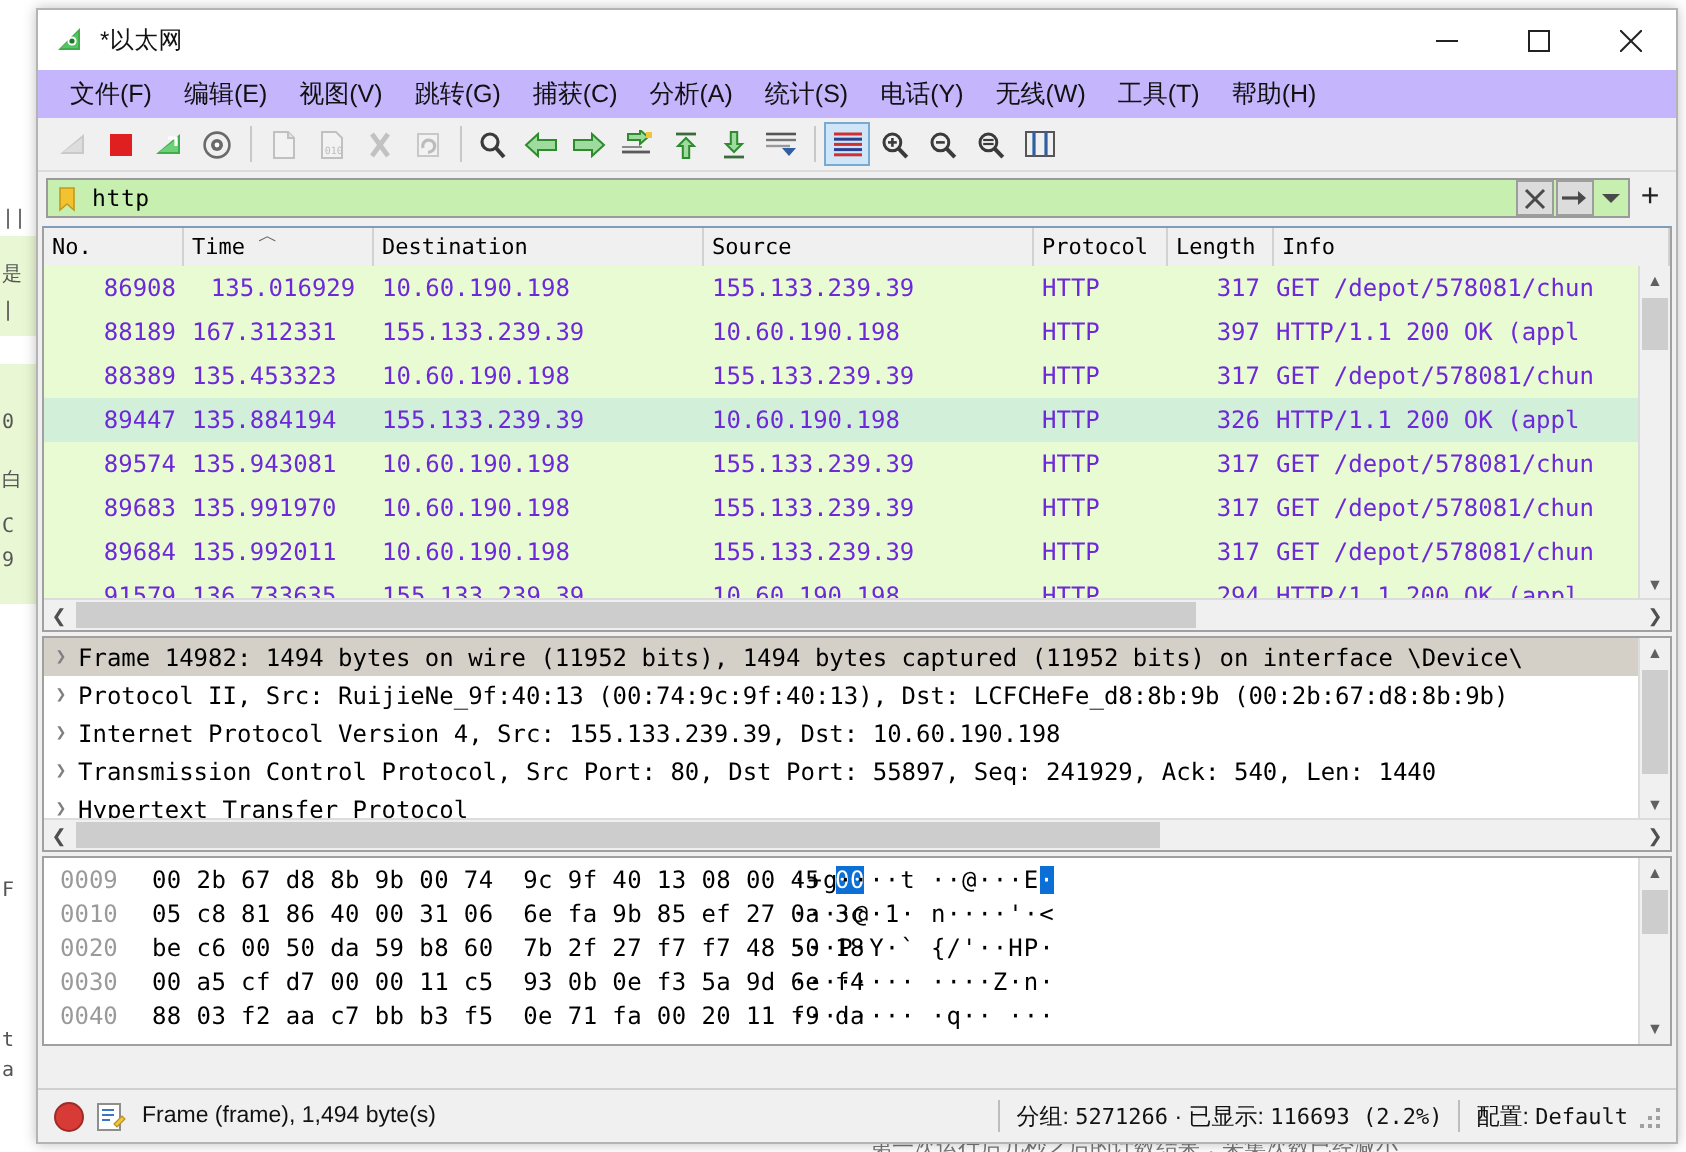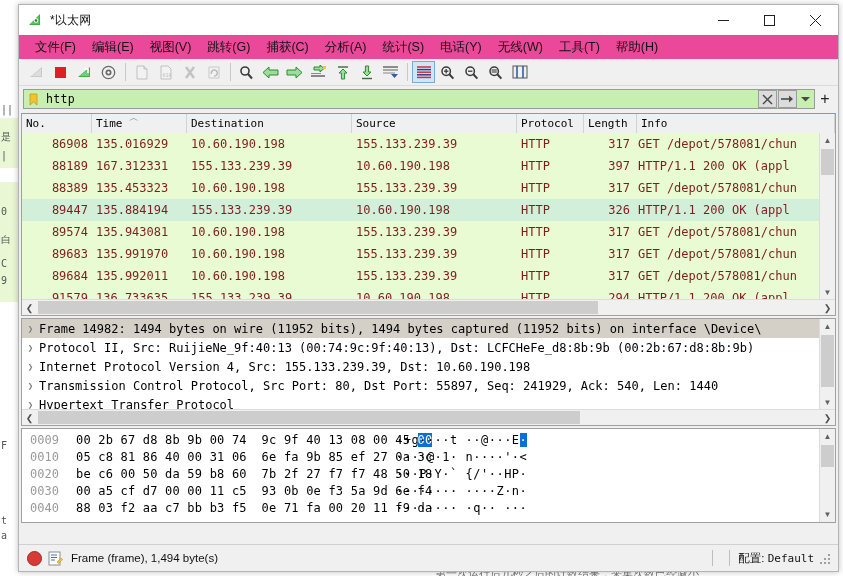--- a/index.html
+++ b/index.html
@@ -57,21 +57,21 @@
     display: flex;
   }
   .winbtn {
     width: 46px; height: 30px;
     display: flex; align-items: center; justify-content: center;
     font-size: 12px; color: #222;
   }
 
   
   #menubar {
-    height: 24px; background: #ec4899;
+    height: 24px; background: #c4b5fd;
     display: flex; align-items: center;
     padding-left: 8px;
     font-size: 12.5px; color: #111;
   }
   .menu-item {
     padding: 3px 8px 3px 8px;
     white-space: nowrap;
   }
 
   
@@ -171,21 +171,21 @@
   #pl-rows {
     position: absolute; left: 0; top: 19px; right: 15px; bottom: 15px;
     overflow: hidden;
   }
   .pl-row {
     display: flex;
     height: 22px;
     background: #e8fbd2;
     font-family: "DejaVu Sans Mono", monospace;
     font-size: 12px;
-    color: #7f1d1d;
+    color: #6d28d9;
     align-items: center;
   }
   .pl-row.sel { background: #d2efd9; justify-content: center; }
   .pl-cell { box-sizing: border-box; padding-left: 4px; overflow: hidden; white-space: nowrap; }
   .pl-cell.num { text-align: right; padding-right: 4px; padding-left: 0; }
 
   
   .vscroll {
     position: absolute; right: 0; top: 19px; bottom: 15px; width: 15px;
     background: #f0f0f0; border-left: 1px solid #dcdcdc;
@@ -551,21 +551,21 @@
       <div class="pl-col" style="width:165px;">Destination</div>
       <div class="pl-col" style="width:165px;">Source</div>
       <div class="pl-col" style="width:67px;">Protocol</div>
       <div class="pl-col" style="width:53px;">Length</div>
       <div class="pl-col" style="flex:1;">Info</div>
     </div>
 
     <div id="pl-rows">
       <div class="pl-row">
         <div class="pl-cell num" style="width:70px;">86908</div>
-        <div class="pl-cell" style="width:95px;">135.016929</div>
+        <div class="pl-cell" style="width:95px;text-align:center;">135.016929</div>
         <div class="pl-cell" style="width:165px;">10.60.190.198</div>
         <div class="pl-cell" style="width:165px;">155.133.239.39</div>
         <div class="pl-cell" style="width:67px;">HTTP</div>
         <div class="pl-cell num" style="width:50px;">317</div>
         <div class="pl-cell" style="flex:1;">GET /depot/578081/chun</div>
       </div>
       <div class="pl-row">
         <div class="pl-cell num" style="width:70px;">88189</div>
         <div class="pl-cell" style="width:95px;">167.312331</div>
         <div class="pl-cell" style="width:165px;">155.133.239.39</div>
@@ -722,20 +722,27 @@
             <line x1="3" y1="4" x2="9" y2="4" stroke="#3b76c4"></line>
             <line x1="3" y1="6.5" x2="9" y2="6.5" stroke="#3b76c4"></line>
             <line x1="3" y1="9" x2="7" y2="9" stroke="#3b76c4"></line>
             <path d="M9 11 L13 7 L14.5 8.5 L10.5 12.5 Z" fill="#f0c53a" stroke="#b8901c" stroke-width="0.6"></path>
           </svg>
       </div>
       <div id="sb-text">Frame (frame), 1,494 byte(s)</div>
     </div>
     <div id="sb-right">
       <div class="sb-sep"></div>
+      <div class="sb-stat">
+        <span>分组:</span>
+        <span class="sb-mono">5271266</span>
+        <span>·</span>
+        <span>已显示:</span>
+        <span class="sb-mono">116693 (2.2%)</span>
+      </div>
       <div class="sb-sep"></div>
       <div class="sb-stat">
         <span>配置:</span>
         <span class="sb-mono">Default</span>
       </div>
       <div id="sb-grip">
         <i style="left:8px;top:2px;"></i>
           <i style="left:4px;top:6px;"></i>
           <i style="left:8px;top:6px;"></i>
         <i style="left:0px;top:10px;"></i>

